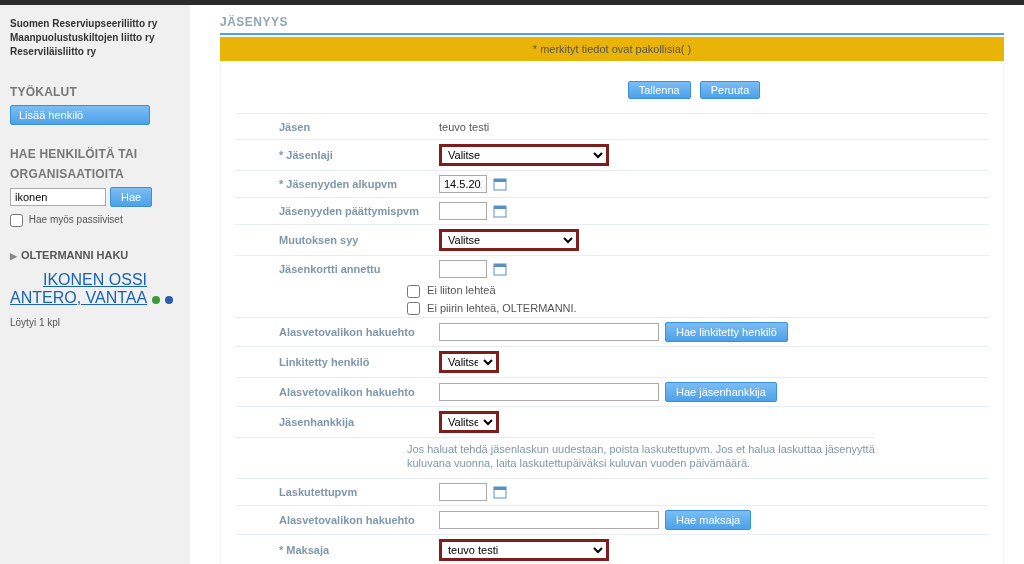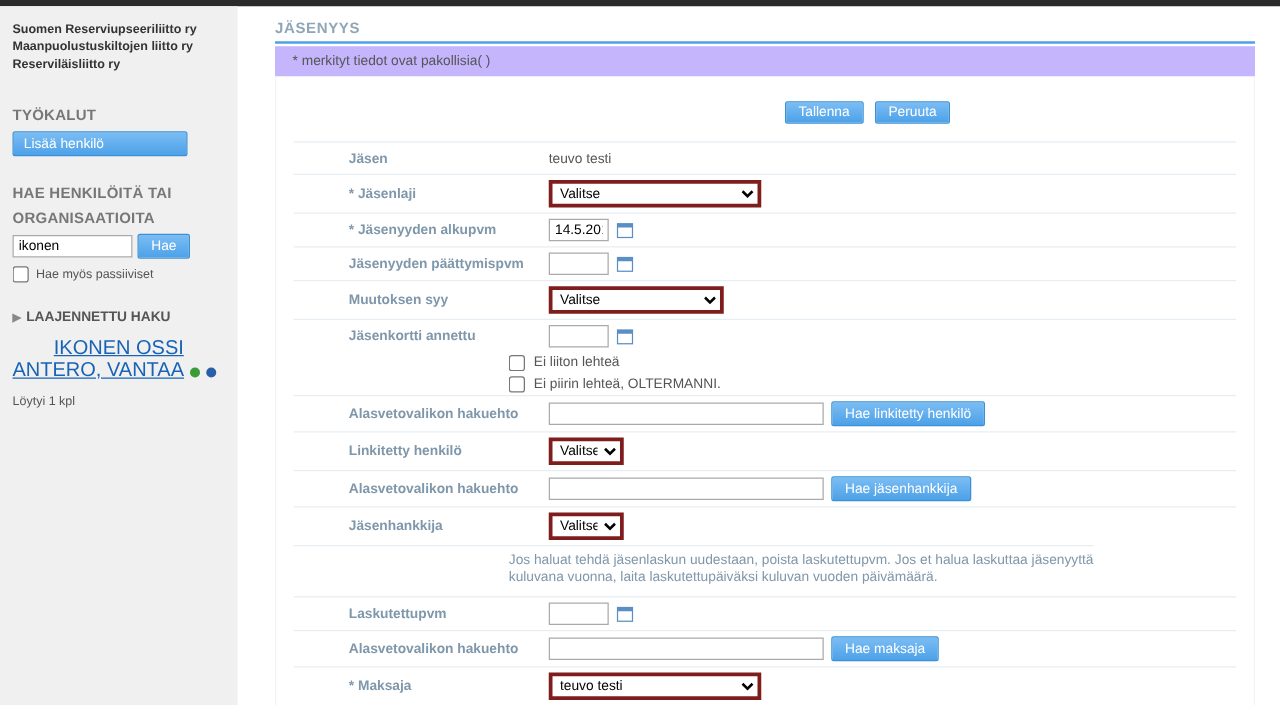--- a/index.html
+++ b/index.html
@@ -94,26 +94,26 @@
     letter-spacing: 0.5px;
     font-weight: bold;
     margin-bottom: 4px;
   }
   .title-underline {
     height: 2px;
     background: #4da1e8;
     margin-bottom: 2px;
   }
   .notice-bar {
-    background: #c4b5fd;
+    background: #eab308;
     padding: 6px 14px;
     font-size: 11px;
     color: #555;
     display: flex;
-    justify-content: flex-start;
+    justify-content: center;
   }
   .form-area {
     border: 1px solid #f4f4f4;
     border-top: none;
     padding: 10px 14px 20px 14px;
   }
   .action-row {
     text-align: center;
     padding-left: 170px;
     margin: 10px 0 14px 0;
@@ -205,21 +205,21 @@
       <div class="search-row">
         <input type="text" value="ikonen" style="">
         <span class="btn-blue">Hae</span>
       </div>
       <label class="chk-row">
         <input type="checkbox" style="">
         <span>Hae myös passiiviset</span>
       </label>
     </div>
 
-    <div class="expand-row">LAAJENNETTU HAKU</div>
+    <div class="expand-row">OLTERMANNI HAKU</div>
 
     <div>
       <a href="#" class="result-link">IKONEN OSSI ANTERO, VANTAA</a>
       <span class="dot green"></span>
       <span class="dot blue"></span>
     </div>
     <div class="found">Löytyi 1 kpl</div>
   </aside>
 
   <main class="main">

